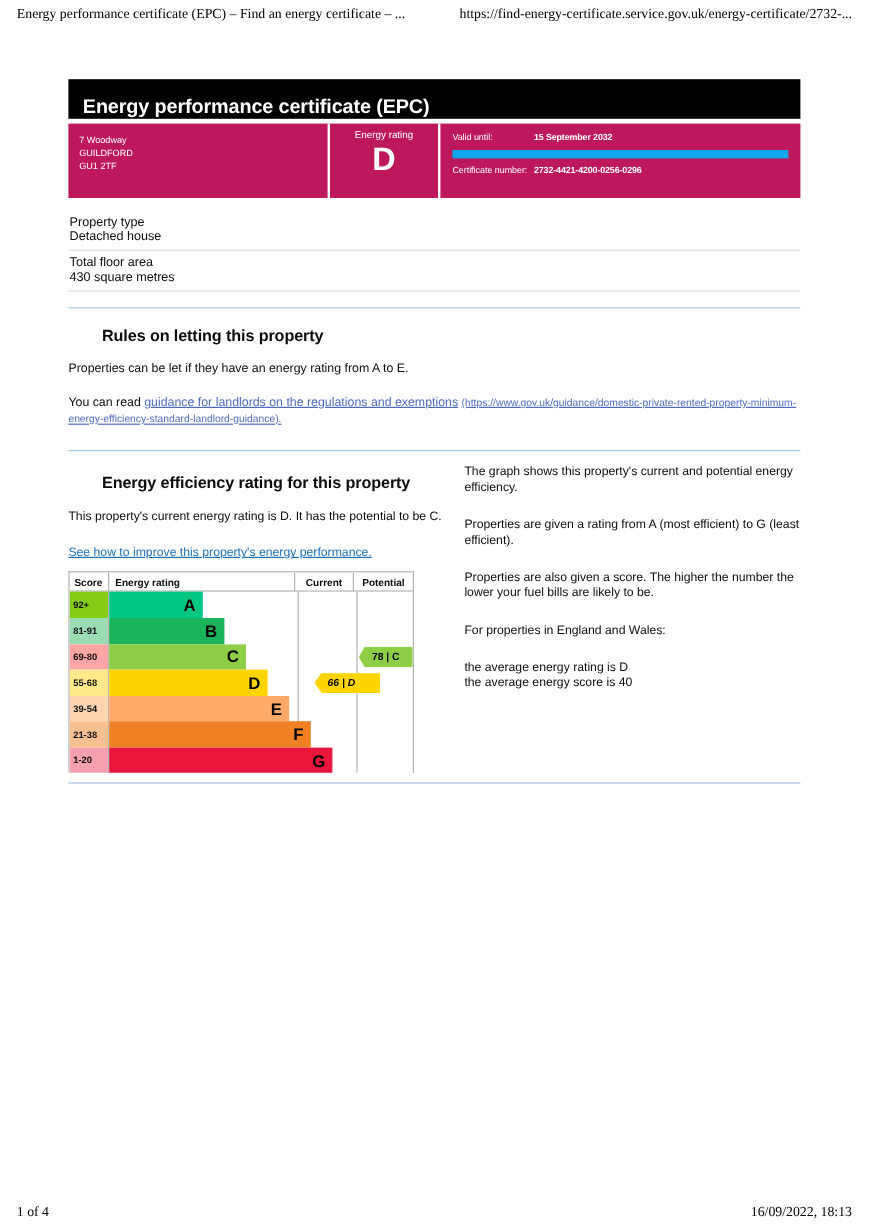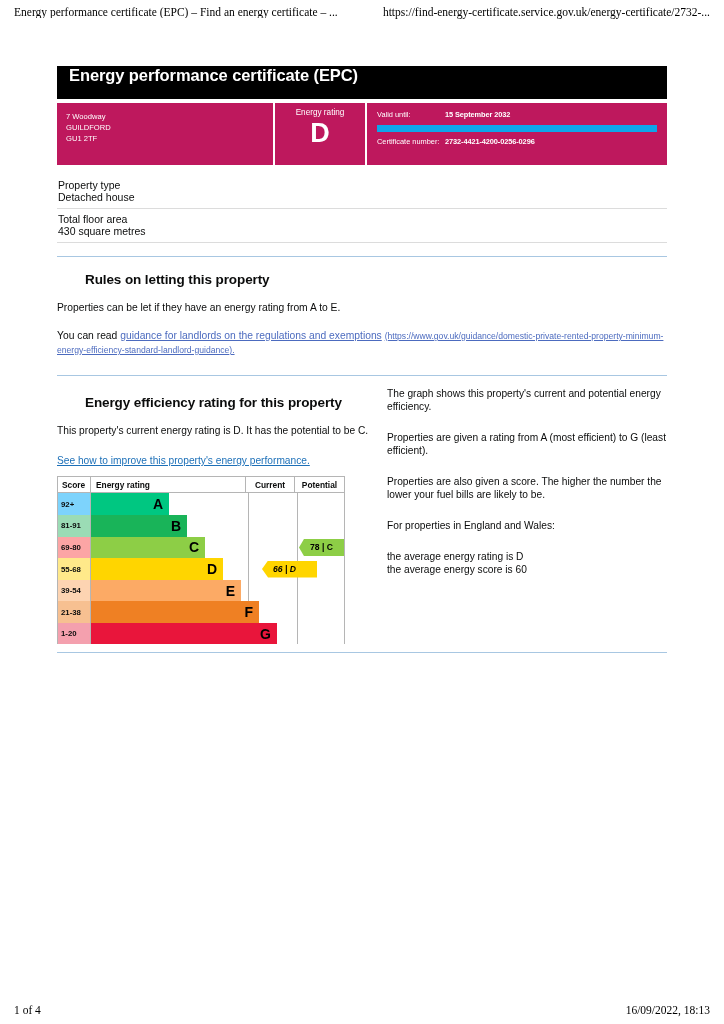--- a/index.html
+++ b/index.html
@@ -38,21 +38,21 @@
     top: 66px;
     width: 610px;
   }
 
   
   .epc-title-bar {
     background: #000000;
     color: #ffffff;
     height: 33px;
     display: flex;
-    align-items: flex-start;
+    align-items: flex-end;
     padding-left: 12px;
   }
   .epc-title-bar h1 {
     margin: 0;
     font-size: 16.5px;
     font-weight: bold;
     letter-spacing: -0.1px;
   }
 
   
@@ -311,21 +311,21 @@
           <div class="ch-rating">Energy rating</div>
           <div class="ch-current">Current</div>
           <div class="ch-potential">Potential</div>
         </div>
 
         <div class="chart-body">
           <div class="col-sep sep-rating-end"></div>
           <div class="col-sep sep-current-end"></div>
 
         <div class="band-row">
-              <div class="band-score" style="background: #7dd3fc;">92+</div>
+              <div class="band-score" style="background: #84cc16;">92+</div>
               <div class="band-area">
                 <div class="band-bar" style="width: 78px; background: rgb(0, 199, 129);">A</div>
               </div>
             </div>
             <div class="band-row">
               <div class="band-score" style="background: rgb(155, 220, 181);">81-91</div>
               <div class="band-area">
                 <div class="band-bar" style="width: 96px; background: rgb(25, 180, 89);">B</div>
               </div>
             </div>
@@ -370,21 +370,21 @@
       </div>
     </div>
 
     <div class="eff-right">
       <p>The graph shows this property's current and potential energy efficiency.</p>
       <p>Properties are given a rating from A (most efficient) to G (least efficient).</p>
       <p>Properties are also given a score. The higher the number the lower your fuel bills are likely to be.</p>
       <p class="tight">For properties in England and Wales:</p>
       <p style="margin-top:17px;">
         <span>the average energy rating is D</span><br>
-        <span>the average energy score is 60</span>
+        <span>the average energy score is 40</span>
       </p>
     </div>
   </div>
 
   <hr class="rule-blue" style="margin-top:8px;">
 
 </div>
 
 <div class="print-chrome print-footer">
   <span>1 of 4</span>

